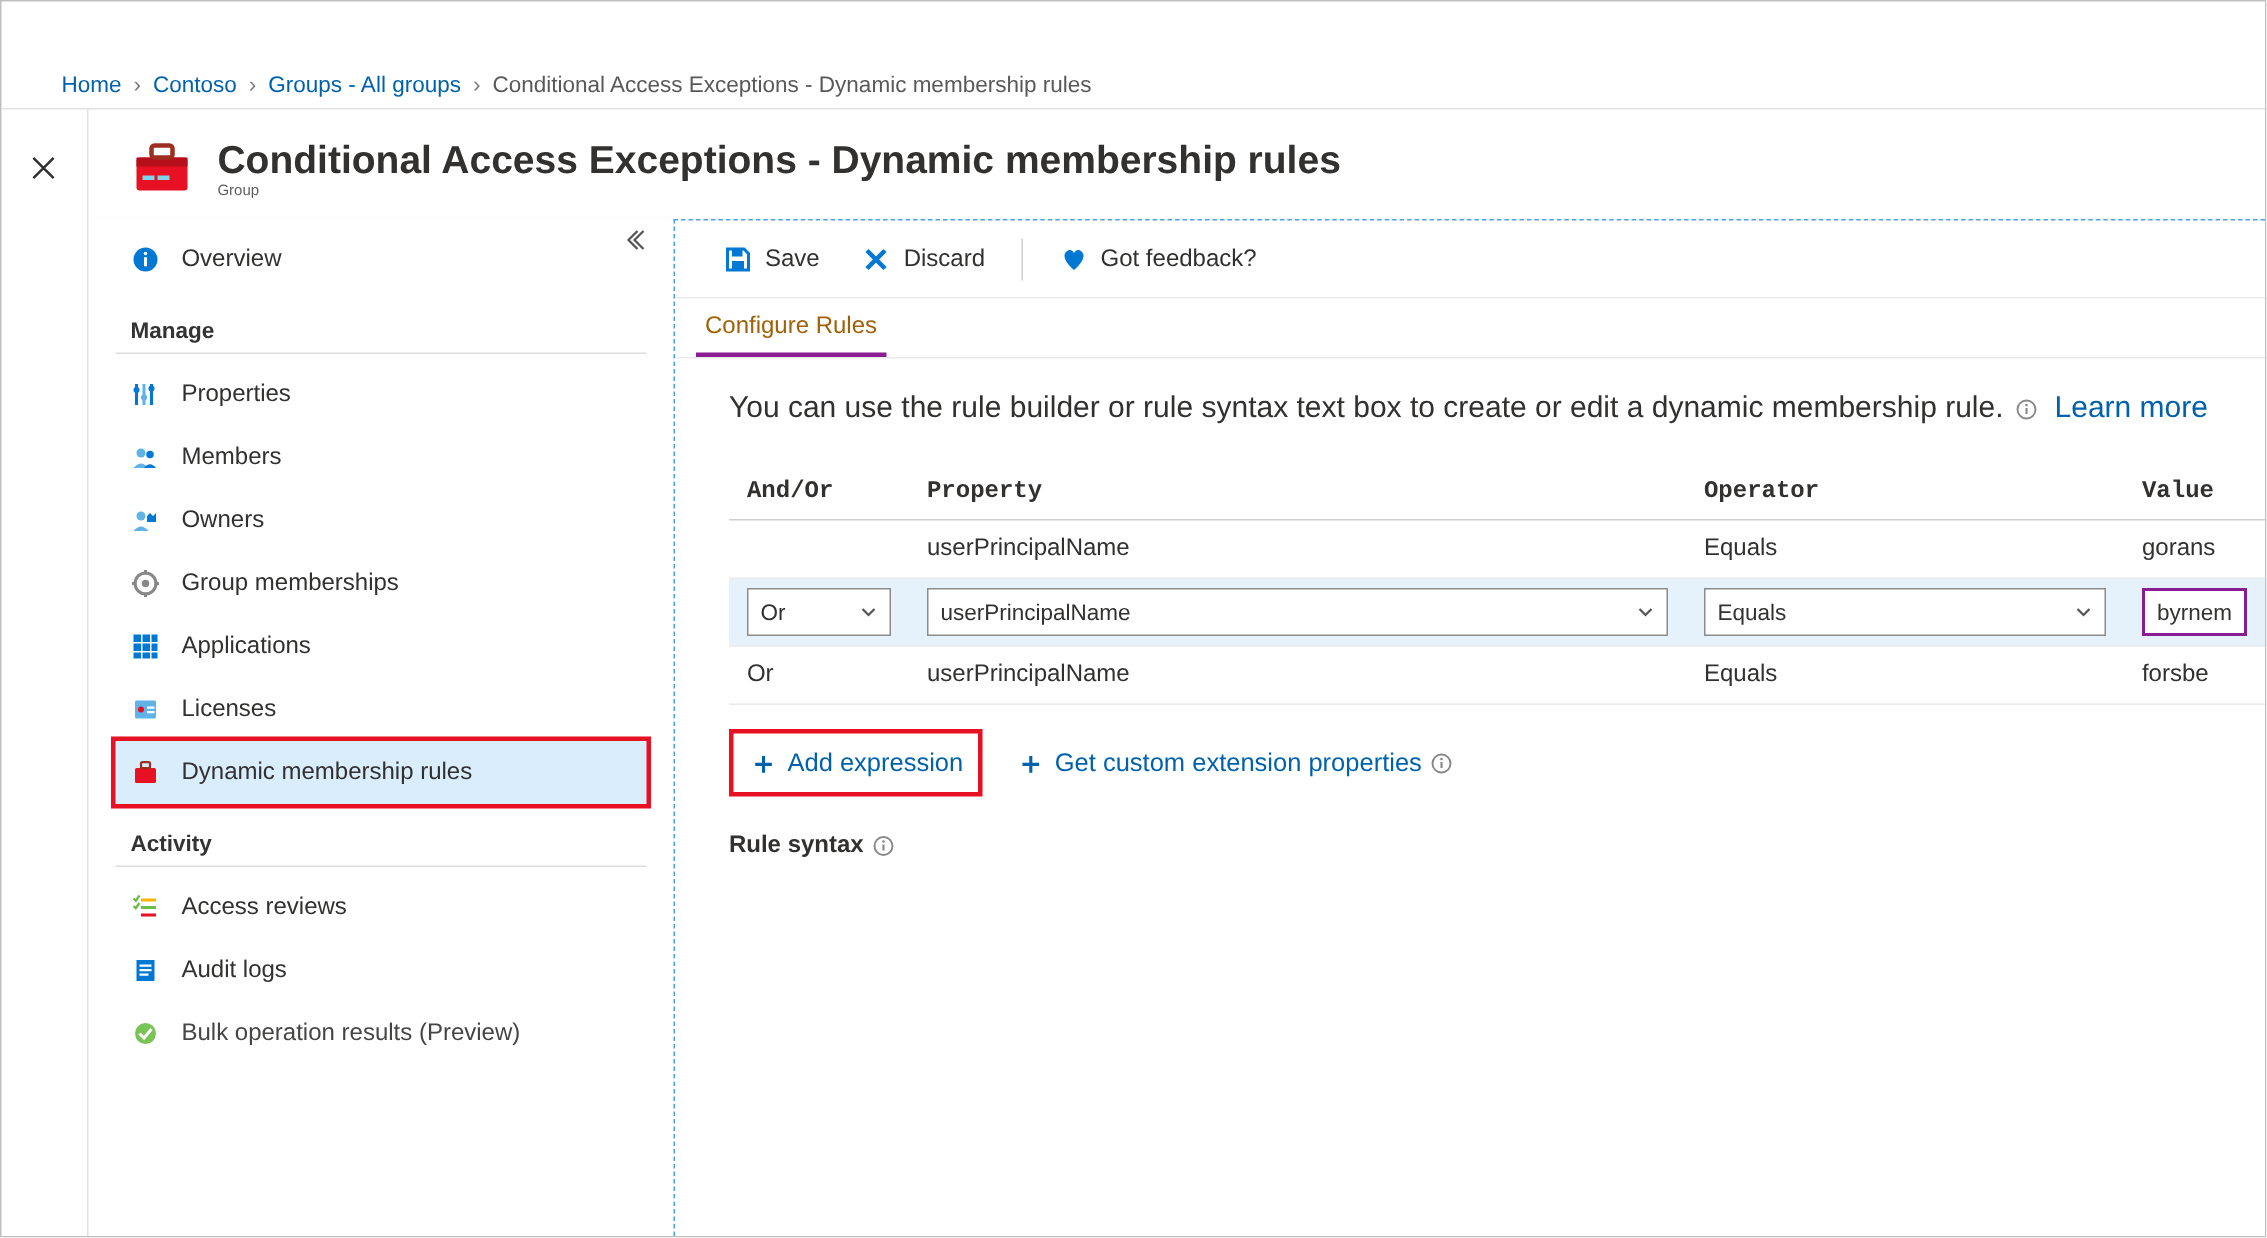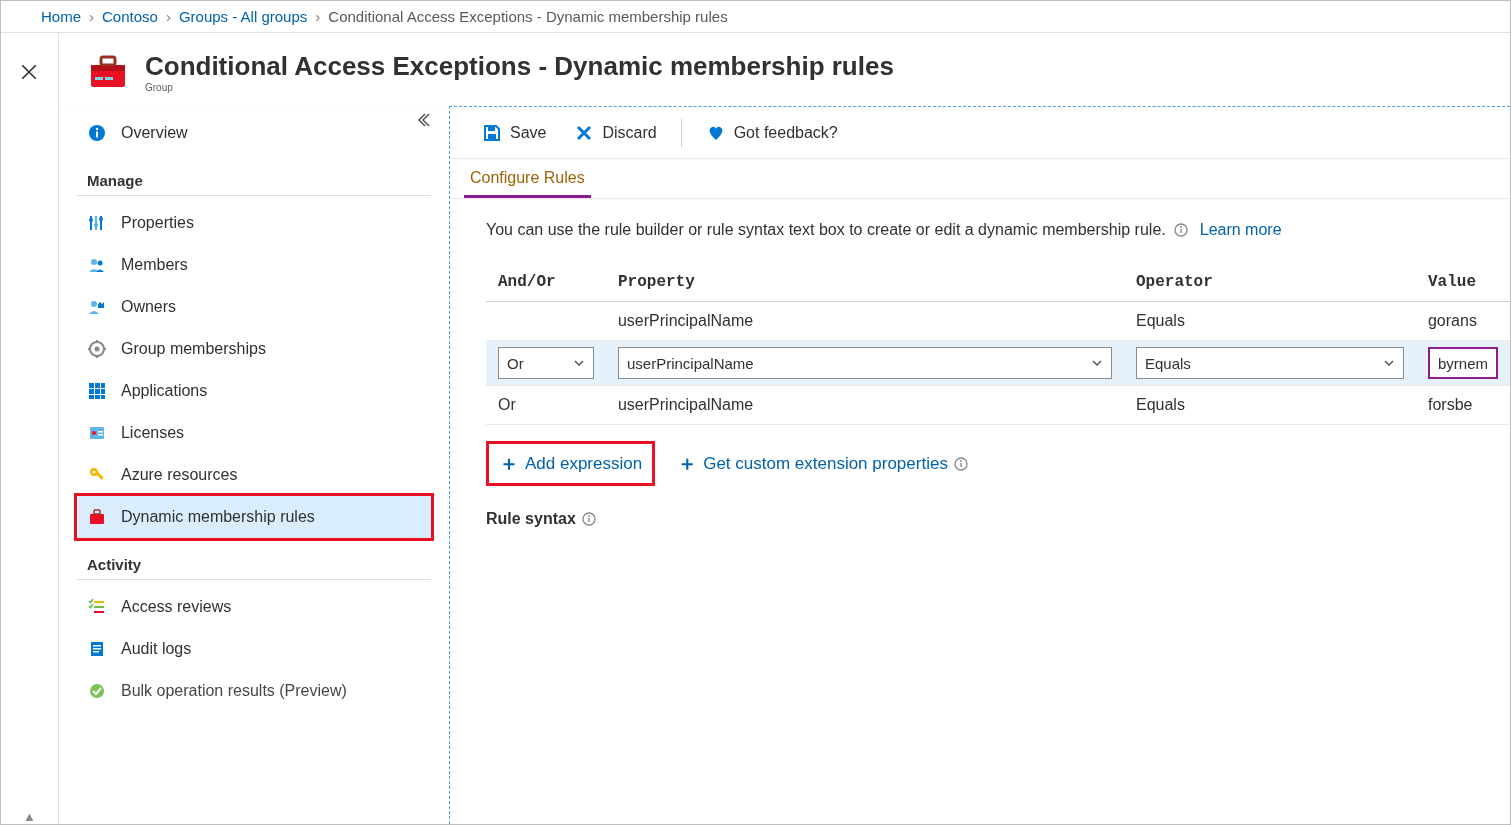--- a/index.html
+++ b/index.html
@@ -18,20 +18,21 @@
     background: #fff;
   }
   
   .breadcrumb {
     display: flex;
     align-items: center;
     padding: 4px 18px 4px 40px;
     height: 32px;
     border-bottom: 1px solid #e1e1e1;
     font-size: 15px;
+    margin-top: 40px;
   }
   .breadcrumb a { color: #0062ad; text-decoration: none; }
   .breadcrumb .sep { margin: 0 8px; color: #7a7a7a; }
   .breadcrumb .current { color: #595959; }
 
   
   .body-wrap { display: flex; height: calc(100% - 32px); }
   .close-col {
     width: 60px;
     display: flex;
@@ -82,21 +83,21 @@
   .cmd-bar { display:flex; align-items:center; height:52px; padding: 0 20px; gap: 4px; border-bottom: 1px solid #eaeaea; }
   .cmd-btn { display:flex; align-items:center; gap:8px; padding: 6px 12px; font-size:16px; color:#323130; cursor:pointer; border-radius:2px; }
   .cmd-btn .ci { width:20px; height:20px; display:flex; align-items:center; justify-content:center; }
   .cmd-divider { width:1px; height:28px; background:#d0d0d0; margin: 0 8px; }
 
   .tab-row { display:flex; padding: 0 14px; border-bottom: 1px solid #eaeaea; }
   .tab { padding: 10px 6px 8px 6px; font-size:16px; color:#605e5c; cursor:pointer; }
   .tab.active { color:#a16207; border-bottom: 3px solid #8a1d91; font-weight:400; }
 
   .pane-body { padding: 22px 0 22px 36px; overflow:hidden; flex:1; }
-  .intro { font-size:16px; color:#323130; margin-bottom: 26px; display:flex; align-items:center; gap:8px; flex-wrap:wrap; }
+  .intro { font-size:20px; color:#323130; margin-bottom: 26px; display:flex; align-items:center; gap:8px; flex-wrap:wrap; }
   .intro .info-i { color:#666; }
   .intro a { color:#0062ad; text-decoration:none; margin-left:4px; }
 
   
   .rule-table { width: 100%; border-collapse: collapse; }
   .rule-table th { text-align:left; font-weight:700; font-size:16px; padding: 8px 12px 10px 12px; border-bottom:1px solid #d0d0d0;font-family:Liberation Mono, monospace; }
   .rule-table td { padding: 10px 12px; font-size:16px; border-bottom:1px solid #eaeaea; vertical-align:middle; white-space:nowrap; }
   .rule-table tr.sel-row { background:#e6f2fb; }
   .rule-table tr.sel-row td { padding-top:6px; padding-bottom:6px; }
   .col-andor { width: 130px; }
@@ -263,30 +264,20 @@
               <svg width="18" height="18" viewBox="0 0 18 18">
                   <rect x="2" y="3" width="14" height="12" rx="1" fill="#5fb3e6"></rect>
                   <circle cx="6" cy="9" r="2" fill="#e81123"></circle>
                   <rect x="10" y="7" width="5" height="1.5" fill="#fff"></rect>
                   <rect x="10" y="10" width="5" height="1.5" fill="#fff"></rect>
                 </svg>
             </span>
             <span>Licenses</span>
           </div>
 
-          <div class="nav-item">
-            <span class="nav-icon">
-              <svg width="18" height="18" viewBox="0 0 18 18">
-                  <circle cx="6" cy="6" r="4" fill="#f7b500"></circle>
-                  <circle cx="6" cy="6" r="1.5" fill="#fff"></circle>
-                  <rect x="8" y="8" width="3" height="8" fill="#f7b500" transform="rotate(-45 8 8)"></rect>
-                </svg>
-            </span>
-            <span>Azure resources</span>
-          </div>
 
           <div class="nav-item selected highlight-red">
             <span class="nav-icon">
               <svg width="18" height="18" viewBox="0 0 18 18">
                   <rect x="2" y="6" width="14" height="10" rx="1" fill="#e81123"></rect>
                   <rect x="6" y="2" width="6" height="4" rx="1" fill="none" stroke="#9d2f22" stroke-width="1.5"></rect>
                 </svg>
             </span>
             <span>Dynamic membership rules</span>
           </div>

